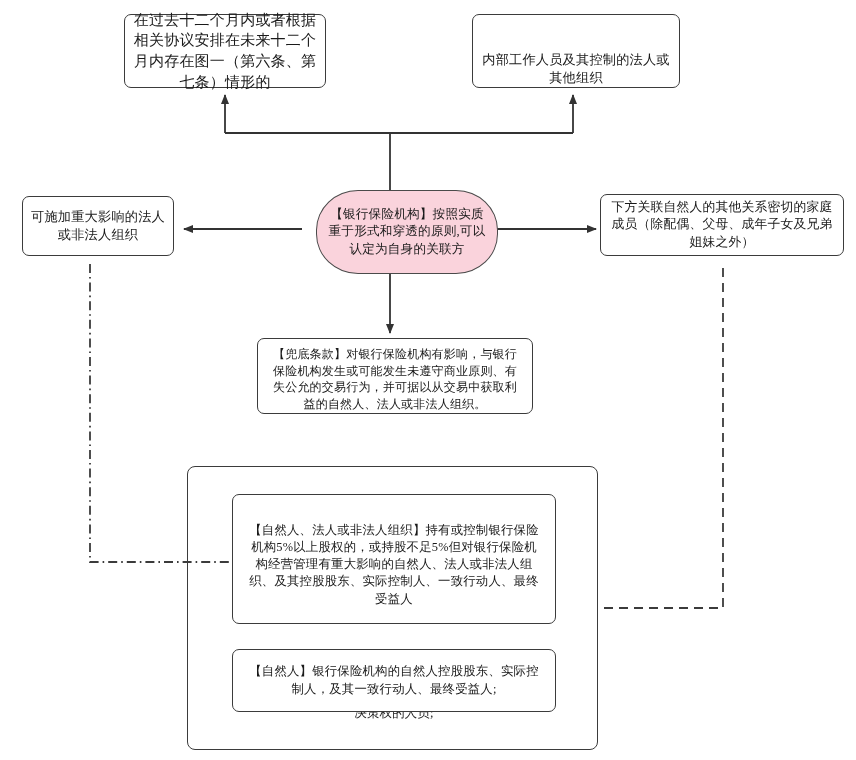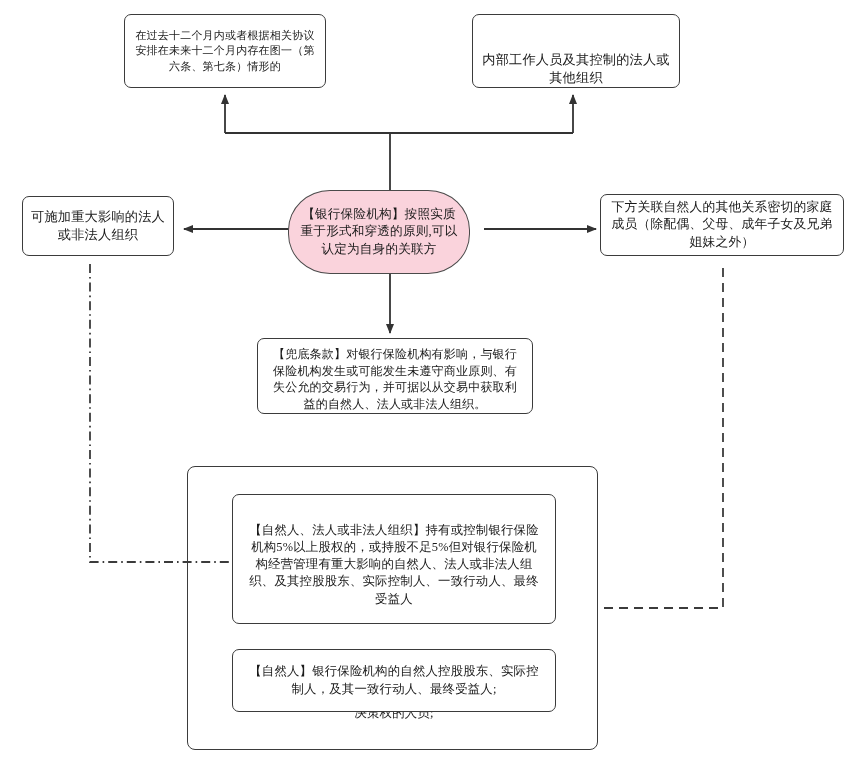--- a/index.html
+++ b/index.html
@@ -59,25 +59,25 @@
     background: transparent;
   }
   .para {
     display: block;
     text-align: center;
     white-space: pre-line;
   }
   .para.center { text-align: center; }
 
   
-  #node-past-twelve-months { left:124px;  top:14px;  width:202px; height:74px; font-size:11px; }
+  #node-past-twelve-months { left:124px;  top:14px;  width:202px; height:74px; font-size:15px; }
   #node-internal-staff     { left:472px;  top:14px;  width:208px; height:74px; font-size:13.2px;align-items:flex-end; }
   #node-significant-influence { left:22px; top:196px; width:152px; height:60px; font-size:13.2px; }
   #node-close-family       { left:600px;  top:194px; width:244px; height:62px; font-size:12.8px; }
-  #node-center             { left:288px;  top:190px; width:182px; height:84px; font-size:12.6px; }
+  #node-center             { left:316px;  top:190px; width:182px; height:84px; font-size:12.6px; }
   #node-catchall           { left:257px;  top:338px; width:276px; height:76px; font-size:12px;
                              padding:7px 6px; align-items:flex-start; }
   #group-outer             { left:187px;  top:466px; width:411px; height:284px; }
   #node-shareholders       { left:232px;  top:494px; width:324px; height:130px; font-size:12.4px;
                              padding:10px 8px; align-items:flex-start; }
   #node-natural-control    { left:232px;  top:649px; width:324px; height:63px; font-size:12.4px;
                              padding:9px 8px; }
   #node-shareholders .blockgap { display:block; height:12px; }
 </style>
 </head>

